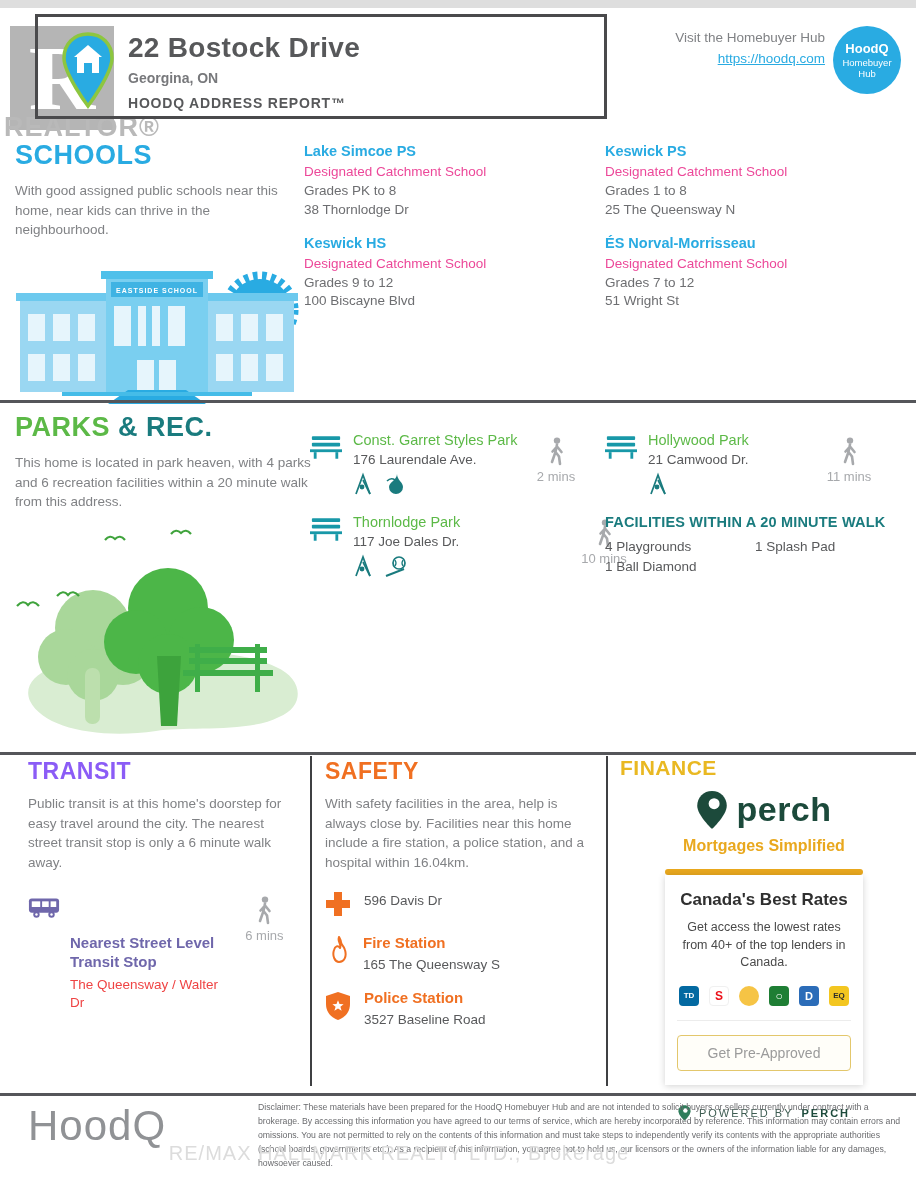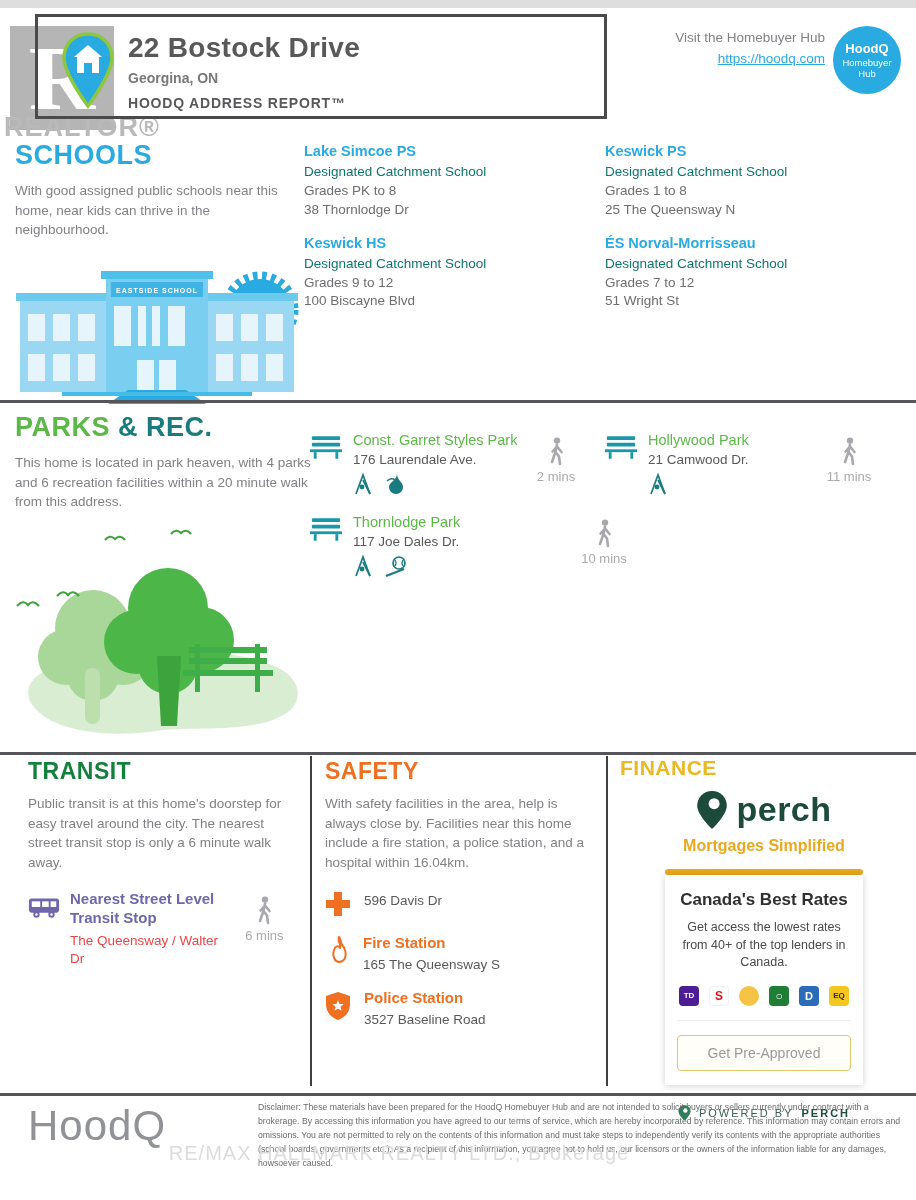--- a/index.html
+++ b/index.html
@@ -35,21 +35,21 @@
 
   
   .schools-head { left:15px; top:140px; color:#29abe2; }
   .schools-desc { left:15px; top:181px; width:278px; }
   .school-svg { left:12px; top:258px; }
   .school-col-mid { left:304px; top:143px; width:285px; }
   .school-col-right { left:605px; top:143px; width:300px; }
   .school-block { margin-bottom:15px; }
   .school-name { color:#29abe2; font-weight:bold; font-size:14.5px; margin-bottom:4px; }
   .school-line { font-size:13.5px; line-height:1.4; }
-  .muted { color:#0f766e; }
+  .muted { color:#ec4899; }
   .dark { color:#6d6e71; }
 
   
   .parks-head { left:15px; top:412px; }
   .parks-head .green { color:#5cb947; }
   .parks-head .teal { color:#1a7b7e; }
   .parks-desc { left:15px; top:453px; width:300px; }
   .park-svg { left:5px; top:518px; }
   .park-entry { display:flex; gap:11px; }
   .park-name { color:#5cb947; font-weight:normal; font-size:14.5px; line-height:1.2; }
@@ -59,25 +59,25 @@
   .walk svg { display:block; margin:0 auto 2px auto; }
   .facilities-head { color:#1a7b7e; font-weight:bold; font-size:14.5px; letter-spacing:.2px; }
   .facilities-cols { display:flex; margin-top:7px; }
   .facilities-cols .fc1 { width:150px; }
   .facilities-line { font-size:13.5px; color:#58595b; line-height:1.45; }
 
   
   .vline { top:756px; width:2px; height:330px; background:#3f4043; }
   .col-head { font-size:23px; font-weight:bold; letter-spacing:.5px; }
   .transit-col { left:28px; top:758px; width:265px; }
-  .transit-col .col-head { color:#15803d; }
+  .transit-col .col-head { color:#8b5cf6; }
   .transit-col .body-text { margin-top:9px; }
   .stop-row { display:flex; margin-top:18px; gap:10px; }
   .stop-text { width:158px; }
-  .stop-label { color:#6f67ab; font-weight:bold; font-size:15px; line-height:1.25; }
+  .stop-label { color:#6f67ab; font-weight:bold; font-size:15px; line-height:1.25;margin-top:44px; }
   .stop-addr { color:#ef4444; font-size:13.5px; line-height:1.35; margin-top:4px; }
 
   .safety-col { left:325px; top:758px; width:268px; }
   .safety-col .col-head { color:#f07022; }
   .safety-col .body-text { margin-top:9px; }
   .safety-item { display:flex; gap:13px; margin-top:17px; }
   .safety-item .sname { color:#f07022; font-weight:bold; font-size:15px; line-height:1.25; width:200px; }
   .safety-item .saddr { color:#58595b; font-size:13.5px; margin-top:4px; }
 
   .finance-col { left:620px; top:756px; width:288px; }
@@ -369,20 +369,32 @@
     </div>
   </div>
   <div class="abs walk" style="left:820px; top:437px;">
     <svg width="24" height="30" viewBox="0 0 22 30">
       <circle cx="12" cy="3.6" r="3.2" fill="#a7a9ac"></circle>
       <path d="M12 7.5 L10.5 15 L7 25 M10.5 15 L14 19.5 L15 27 M12 9.5 L7.5 14.5 M12 9.5 L16.5 15" stroke="#a7a9ac" stroke-width="2.6" fill="none" stroke-linecap="round"></path>
     </svg>
     <span>11 mins</span>
   </div>
 
+  <div class="abs" style="left:605px; top:514px; width:300px;">
+    <div class="facilities-head">FACILITIES WITHIN A 20 MINUTE WALK</div>
+    <div class="facilities-cols">
+      <div class="fc1">
+        <div class="facilities-line">4 Playgrounds</div>
+        <div class="facilities-line">1 Ball Diamond</div>
+      </div>
+      <div>
+        <div class="facilities-line">1 Splash Pad</div>
+      </div>
+    </div>
+  </div>
 
   <div class="abs divider-h" style="top:752px;"></div>
   <div class="abs vline" style="left:310px;"></div>
   <div class="abs vline" style="left:606px;"></div>
 
   <div class="abs transit-col">
     <div class="col-head">TRANSIT</div>
     <div class="body-text">Public transit is at this home's doorstep for easy travel around the city. The nearest street transit stop is only a 6 minute walk away.</div>
     <div class="stop-row">
       <svg width="32" height="26" viewBox="0 0 34 26" style="flex:none; margin-top:4px;">
@@ -454,21 +466,21 @@
       </svg>
       <span class="perch-word">perch</span>
     </div>
     <div class="perch-tagline">Mortgages Simplified</div>
 
     <div class="gold-bar"></div>
     <div class="rate-card">
       <div class="rate-title">Canada's Best Rates</div>
       <div class="rate-desc">Get access the lowest rates from 40+ of the top lenders in Canada.</div>
       <div class="lender-row">
-        <div class="lender" style="background:#4c1d95;color:#ffffff">TD</div>
+        <div class="lender" style="background:#0369a1;color:#ffffff">TD</div>
         <div class="lender" style="background:#ffffff;color:#ec111a;font-size:12px;border:1px solid #f0f0f0">S</div>
         <div class="lender" style="background:#f6c445;border-radius:50%"></div>
         <div class="lender" style="background:#1e7e34;color:#ffffff;font-size:12px">○</div>
         <div class="lender" style="background:#2b6cb8;color:#ffffff;font-size:11px">D</div>
         <div class="lender" style="background:#f3c620;color:#2b2b2b">EQ</div>
       </div>
       <button class="preapprove-btn">Get Pre-Approved</button>
     </div>
 
     <div class="powered-row">

